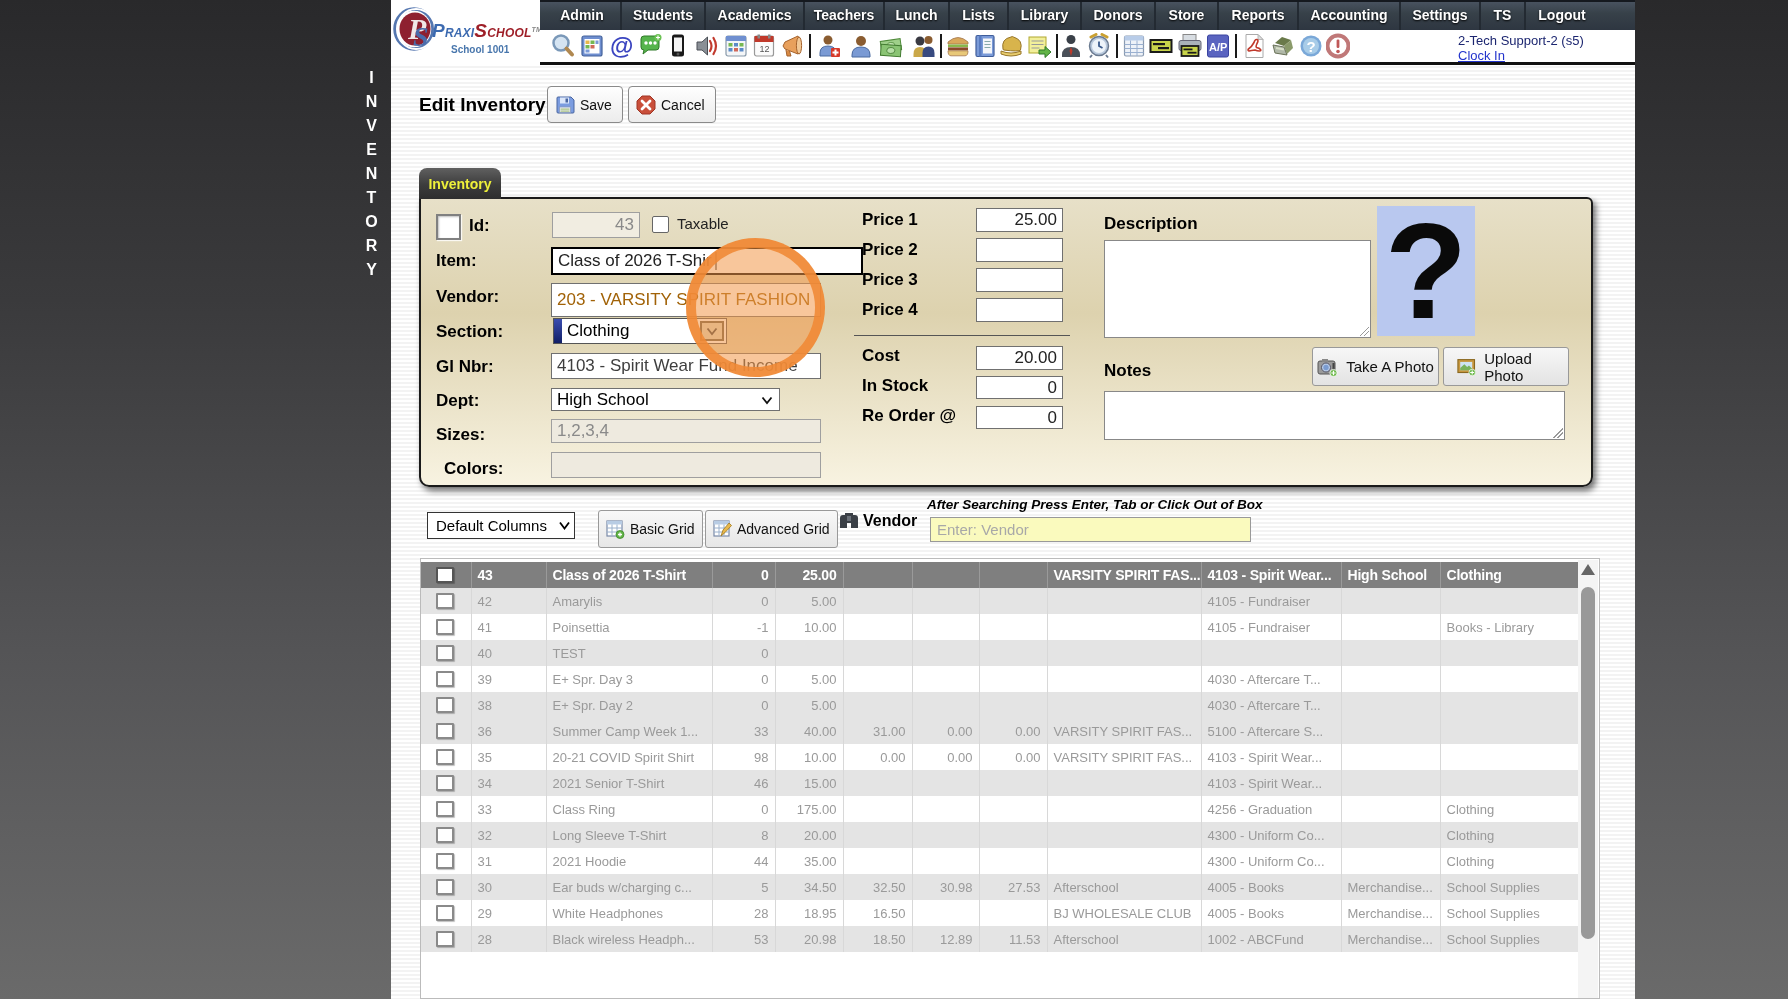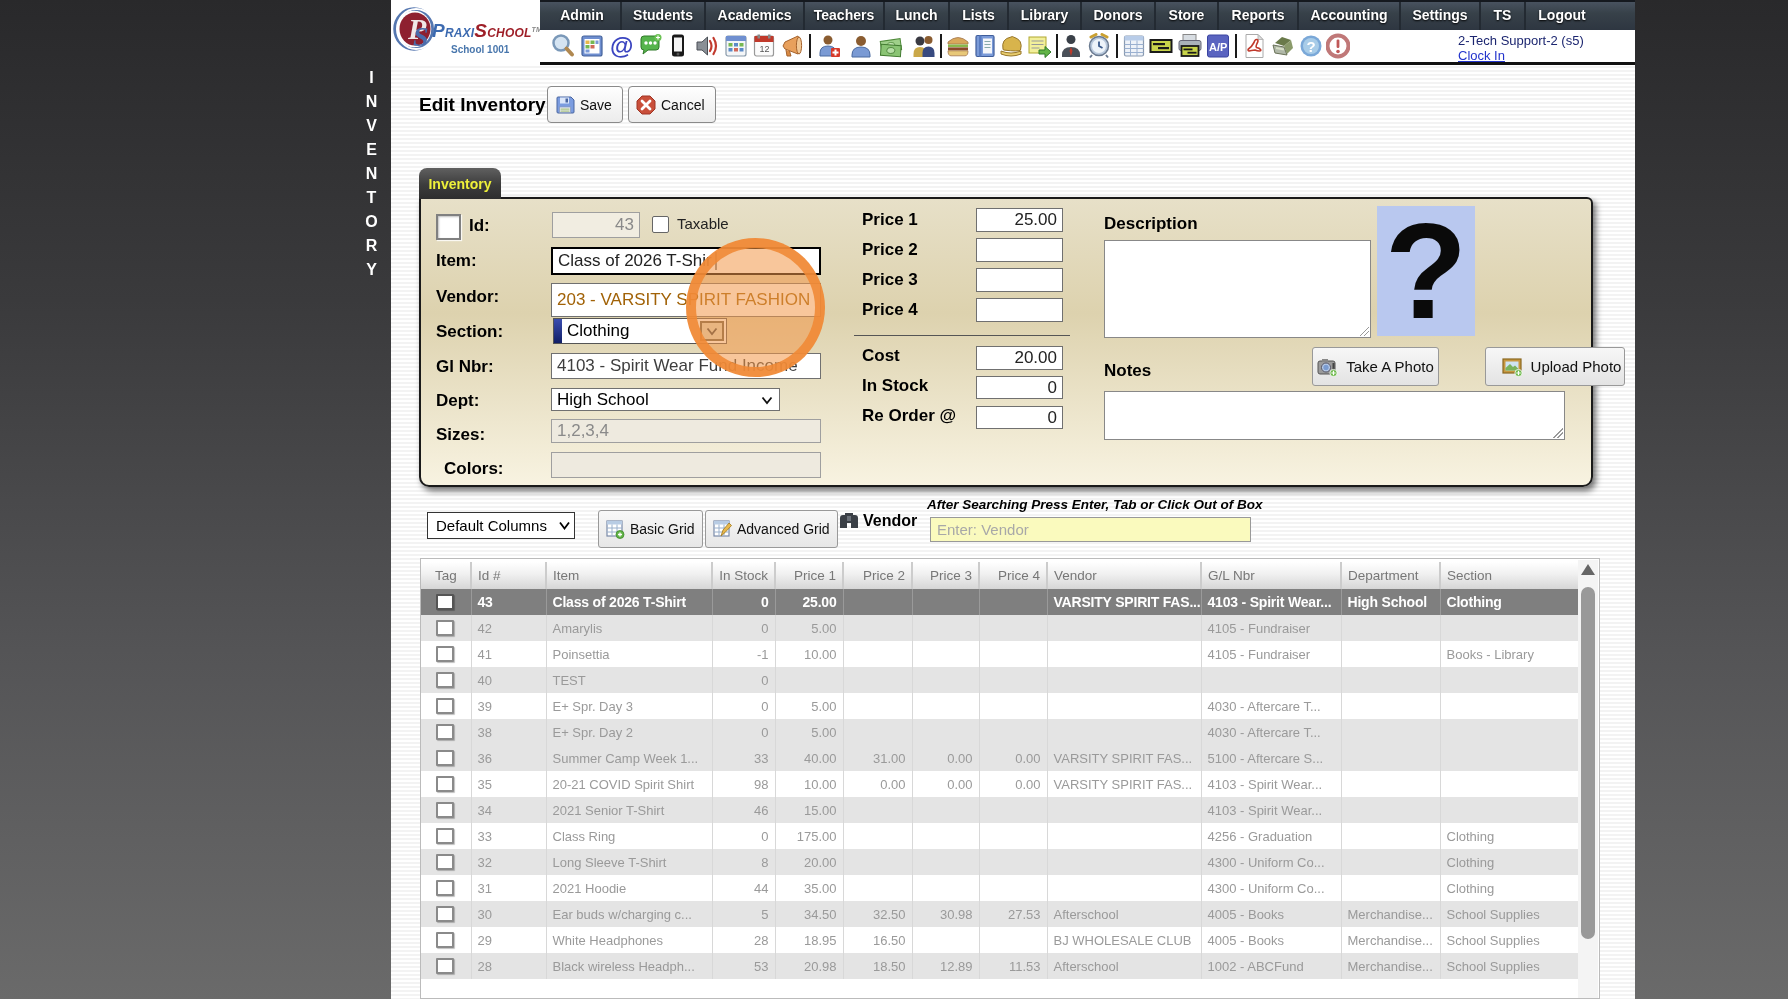--- a/index.html
+++ b/index.html
@@ -316,21 +316,21 @@
       </svg>Cancel</div>
   <div id="tab">Inventory</div>
   <div id="panel">
     <div class="cbig" style="position:absolute;left:15px;top:15px;width:25px;height:26px;background:#fff;border:2px solid #808080;box-shadow:inset 1px 1px 2px rgba(0,0,0,.25), 1px 1px 1px rgba(255,255,255,.8);"></div>
     <div class="flabel" style="left:48px;top:17px;">Id:</div>
     <div class="finput fdisabled fright" style="left:131px;top:13px;width:88px;height:26px;background:#f1ede1;">43</div>
     <div style="position:absolute;left:231px;top:17px;width:17px;height:17px;background:#fff;border:1px solid #666;border-radius:2px;"></div>
     <div style="position:absolute;left:256px;top:16px;font-size:15px;color:#222;">Taxable</div>
 
     <div class="flabel" style="left:15px;top:52px;">Item:</div>
-    <div class="finput" style="left:130px;top:48px;width:270px;height:28px;border:2px solid #000;">Class of 2026 T-Shir<span style="display:inline-block;width:2px;height:18px;background:#888;margin-left:3px;"></span></div>
+    <div class="finput" style="left:130px;top:48px;width:312px;height:28px;border:2px solid #000;">Class of 2026 T-Shir<span style="display:inline-block;width:2px;height:18px;background:#888;margin-left:3px;"></span></div>
 
     <div class="flabel" style="left:15px;top:88px;">Vendor:</div>
     <div class="finput" style="left:130px;top:84px;width:270px;height:34px;color:#a16207;">203 - VARSITY SPIRIT FASHION</div>
 
     <div class="flabel" style="left:15px;top:123px;">Section:</div>
     <div class="finput" style="left:132px;top:119px;width:174px;height:26px;border:1px solid #555;padding:0;">
       <div style="width:8px;height:100%;background:linear-gradient(180deg,#3a4db0,#111f66);"></div>
       <div style="padding-left:5px;color:#000;">Clothing</div>
       <div style="position:absolute;right:2px;top:2px;bottom:2px;width:24px;background:#ded9c3;border:2px solid #6b5f49;display:flex;align-items:center;justify-content:center;">
         <svg width="12" height="9" viewBox="0 0 12 9">
@@ -382,21 +382,21 @@
       <svg width="22" height="20" viewBox="0 0 22 20">
           <rect x="1" y="4" width="17" height="13" rx="2" fill="#9a9a9a" stroke="#555" stroke-width="1"></rect>
           <rect x="5" y="2" width="6" height="3" fill="#888"></rect>
           <circle cx="9" cy="10.5" r="4.5" fill="#b9cce8" stroke="#556" stroke-width="1"></circle>
           <circle cx="9" cy="10.5" r="2.7" fill="#7b9cd0"></circle>
           <rect x="15.5" y="6" width="2" height="9" fill="#444"></rect>
           <circle cx="16.5" cy="16" r="3.6" fill="#6cb84a" stroke="#fff" stroke-width="0.8"></circle>
           <path d="M16.5 13.8 v4.4 M14.3 16 h4.4" stroke="#fff" stroke-width="1.2"></path>
         </svg>
       Take A Photo</div>
-    <div class="photobtn" style="left:1064px;width:140px;padding-left:13px;">
+    <div class="photobtn" style="left:1022px;width:126px;padding-left:13px;">
       <svg width="22" height="20" viewBox="0 0 22 20">
           <rect x="1" y="2" width="18" height="14" fill="#c89840" stroke="#8a6820" stroke-width="1.2"></rect>
           <rect x="3.5" y="4.5" width="13" height="9" fill="#cfe4f2"></rect>
           <path d="M3.5 11 L8 7 L11 10 L13 8.5 L16.5 12 L16.5 13.5 L3.5 13.5 Z" fill="#7ab35c"></path>
           <circle cx="16.5" cy="16" r="3.6" fill="#6cb84a" stroke="#fff" stroke-width="0.8"></circle>
           <path d="M16.5 13.8 v4.4 M14.3 16 h4.4" stroke="#fff" stroke-width="1.2"></path>
         </svg>
       Upload Photo</div>
     <div class="flabel" style="left:683px;top:162px;">Notes</div>
     <div style="position:absolute;left:683px;top:192px;width:461px;height:49px;background:#fff;border:1px solid #888;">
@@ -438,34 +438,20 @@
           <col style="width:68px">
           <col style="width:69px">
           <col style="width:67px">
           <col style="width:68px">
           <col style="width:154px">
           <col style="width:140px">
           <col style="width:99px">
           <col style="width:139px">
         </colgroup>
       <tbody>
-          <tr class="hdr">
-            <td style="padding-left:14px">Tag</td>
-            <td>Id #</td>
-            <td>Item</td>
-            <td class="num">In Stock</td>
-            <td class="num">Price 1</td>
-            <td class="num">Price 2</td>
-            <td class="num">Price 3</td>
-            <td class="num">Price 4</td>
-            <td>Vendor</td>
-            <td>G/L Nbr</td>
-            <td>Department</td>
-            <td>Section</td>
-          </tr>
       <tr class="sel">
             <td>
               <div class="gcb"></div>
             </td>
             <td>43</td>
             <td>Class of 2026 T-Shirt</td>
             <td class="num">0</td>
             <td class="num">25.00</td>
             <td></td>
             <td></td>

